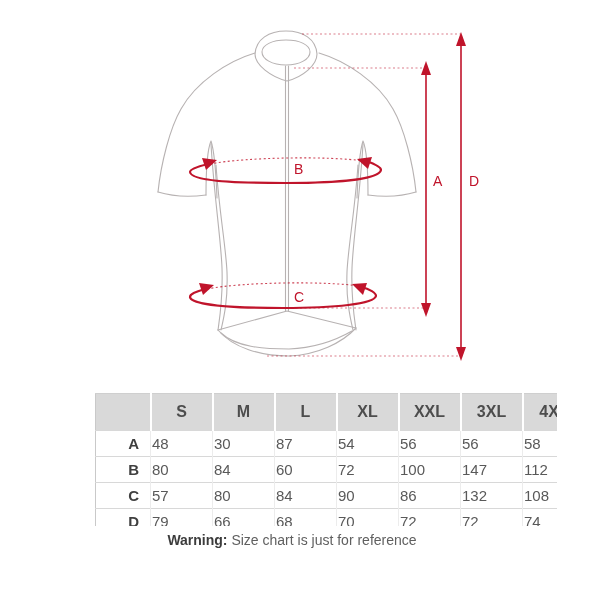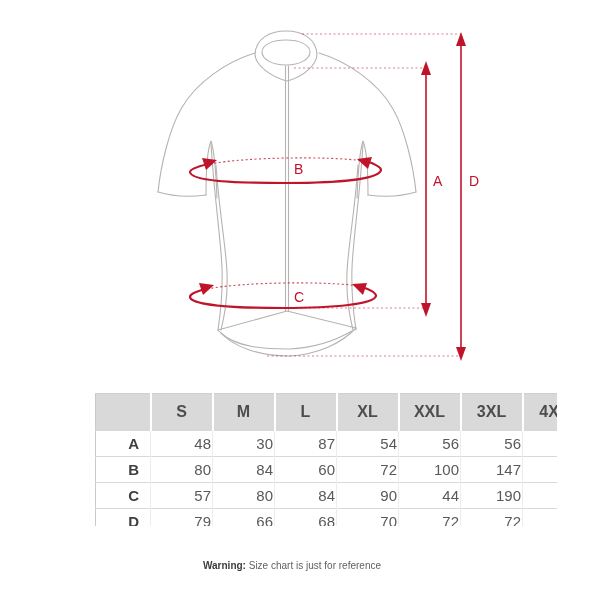--- a/index.html
+++ b/index.html
@@ -15,25 +15,25 @@
   .solid-arc{stroke:var(--measure);stroke-width:2.2;fill:none;stroke-linecap:round;}
   .mline{stroke:var(--measure);stroke-width:1.6;fill:none;}
 
   .table-wrap{position:absolute;left:95px;top:393px;width:462px;height:133px;overflow:hidden;}
   table.size{border-collapse:collapse;table-layout:fixed;width:489px;
              border-left:1px solid #c9c9c9;border-top:1px solid #cfcfcf;border-bottom:2px solid #9b9b9b;}
   table.size thead th{height:34px;background:var(--header-bg);color:#4d4d4d;font-size:16px;
                       font-weight:bold;text-align:center;border-left:2px solid #fff;}
   table.size thead th:first-child{border-left:none;}
   table.size tbody tr{border-top:1px solid #d8d8d8;}
-  table.size tbody td{height:23px;text-align:right;font-size:15px;color:#595959;
+  table.size tbody td{height:23px;text-align:left;font-size:15px;color:#595959;
                       border-left:1px solid #ececec;background:#fff;}
   table.size tbody th{height:23px;text-align:right;padding-right:11px;font-size:15px;
                       font-weight:bold;color:#3f3f3f;background:#fff;}
-  .warning{position:absolute;left:0;top:560px;width:584px;text-align:center;font-size:10px;color:#5f5f5f;}
+  .warning{position:absolute;left:0;top:532px;width:584px;text-align:center;font-size:14px;color:#5f5f5f;}
   .warning b{color:#3c3c3c;}
 </style>
 </head>
 <body>
 
 <div class="canvas" style="--outline: #b7b2b2; --measure: #c0142b; --header-bg: #d9d9d9;">
 
   <svg width="600" height="390" viewBox="0 0 600 390">
 
     <g>
@@ -130,22 +130,22 @@
           <td>100</td>
           <td>147</td>
           <td>112</td>
         </tr>
         <tr>
           <th>C</th>
           <td>57</td>
           <td>80</td>
           <td>84</td>
           <td>90</td>
-          <td>44</td>
-          <td>190</td>
+          <td>86</td>
+          <td>132</td>
           <td>108</td>
         </tr>
         <tr>
           <th>D</th>
           <td>79</td>
           <td>66</td>
           <td>68</td>
           <td>70</td>
           <td>72</td>
           <td>72</td>

